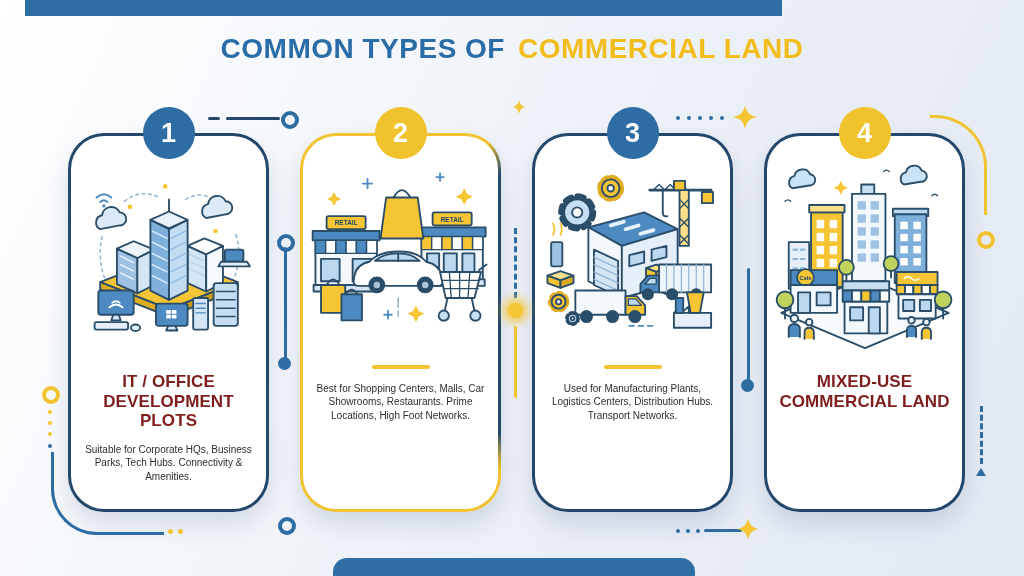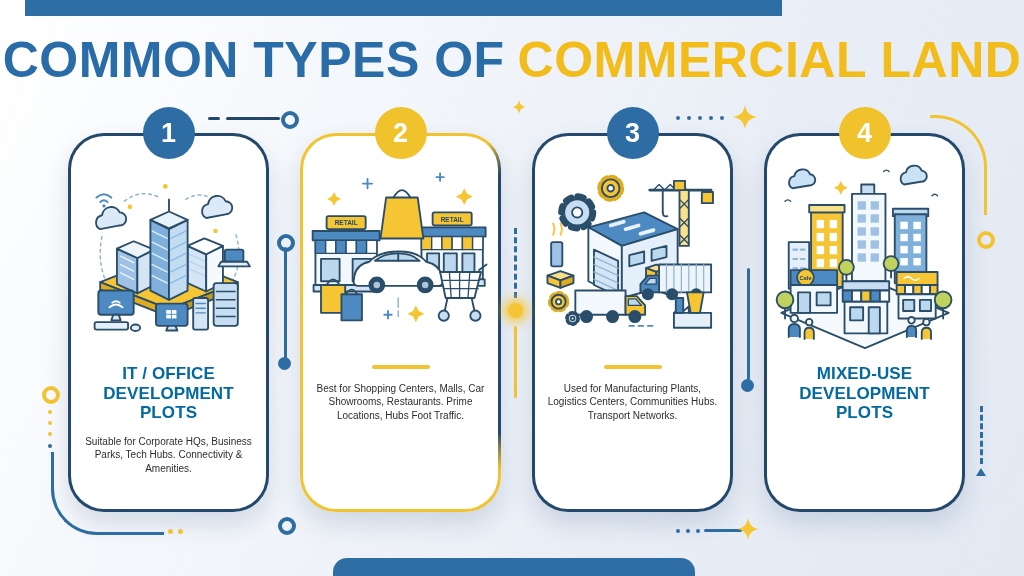--- a/index.html
+++ b/index.html
@@ -2,36 +2,36 @@
 <html><head>
 <meta charset="utf-8">
 <style>
   html,body{margin:0;padding:0;background:#dfe6f0;}
   .stage{position:relative;width:1024px;height:576px;overflow:hidden;
     background:linear-gradient(115deg,#ffffff 0%,#f4f7fb 30%,#e9eef6 65%,#e2e9f3 100%);
     font-family:"Liberation Sans",sans-serif;}
   .top-bar{position:absolute;left:25px;top:0;width:757px;height:16px;background:#2E6EA5;}
   .bottom-bar{position:absolute;left:333px;bottom:0;width:362px;height:18px;background:#2E6EA5;border-radius:14px 14px 0 0;}
   .title{position:absolute;top:34px;left:0;width:100%;text-align:center;margin:0;
-    font-size:50px;font-weight:800;letter-spacing:.5px;line-height:1.05;white-space:nowrap;}
+    font-size:28px;font-weight:800;letter-spacing:.5px;line-height:1.05;white-space:nowrap;}
   .t-blue{color:#2A6CA8;}
   .t-yellow{color:#F2BC1B;margin-left:13px;}
 
   .cards{position:absolute;left:68px;top:133px;display:flex;gap:31px;}
   .card-wrap{position:relative;width:201px;height:379px;border-radius:36px;padding:3px;box-sizing:border-box;
     background:#24486B;box-shadow:0 12px 24px rgba(44,77,120,.16);}
   .cw-2{background:conic-gradient(from 0deg,#F2C330 0deg 26deg,#24486B 34deg 138deg,#F2C330 146deg 360deg);}
   .card{width:100%;height:100%;box-sizing:border-box;background:#fff;border-radius:33px;
     display:flex;flex-direction:column;align-items:center;padding:6px 9px 12px;}
   .badge{position:absolute;top:-26px;left:50%;transform:translateX(-50%);width:52px;height:52px;border-radius:50%;
     display:flex;align-items:center;justify-content:center;font-size:27px;font-weight:800;color:#fff;z-index:3;}
   .b-blue{background:#2D6DA3;}
   .b-yellow{background:#F0C22C;}
   .illus{height:204px;margin-top:10px;display:flex;align-items:flex-end;justify-content:center;}
-  .card-title{margin-top:8px;font-size:17px;font-weight:800;color:#0369a1;text-align:center;line-height:1.16;letter-spacing:.1px;}
+  .card-title{margin-top:16px;font-size:17px;font-weight:800;color:#7f1d1d;text-align:center;line-height:1.16;letter-spacing:.1px;}
   .divider{width:58px;height:4px;border-radius:2px;background:#F2C330;margin:9px auto 1px;}
   .card-desc{margin:12px 0 0;font-size:10px;color:#2d2d30;text-align:center;line-height:1.33;}
 
   .deco{position:absolute;}
   .ring{border:4px solid #2D6DA3;border-radius:50%;width:10px;height:10px;background:transparent;}
   .ring-y{border-color:#F2C330;}
   .dot{background:#2D6DA3;border-radius:50%;}
   .dot-y{background:#F2C330;border-radius:50%;}
   .hline{background:#2D6DA3;border-radius:2px;}
   .hline-dk{background:#24486B;border-radius:2px;}
@@ -213,21 +213,21 @@
                 <circle cx="146" cy="167" r="5.5" fill="#C7DEF2"></circle>
                 <circle cx="180" cy="167" r="5.5" fill="#C7DEF2"></circle>
               </g>
               <path d="M97 148 v10 M97 162 v6" stroke="#8FB4D6" stroke-width="1.6"></path>
               <path d="M86 162 v8 M82 166 h8" stroke="#4E8AC2"></path>
               <path d="M116 156 l3 6 6 3 -6 3 -3 6 -3 -6 -6 -3 6 -3z" fill="#F5C533" stroke="none"></path>
             </g>
           </svg>
         </div>
         <div class="divider"></div>
-        <p class="card-desc">Best for Shopping Centers, Malls, Car Showrooms, Restaurants. Prime Locations, Hubs Foot Traffic.</p>
+        <p class="card-desc">Best for Shopping Centers, Malls, Car Showrooms, Restaurants. Prime Locations, High Foot Networks.</p>
       </div>
     </div>
 
     <div class="card-wrap">
       <div class="badge b-blue">
           <span>3</span>
         </div>
       <div class="card">
         <div class="illus">
           <svg width="186" height="196" viewBox="0 0 200 210">
@@ -306,21 +306,21 @@
                 <rect x="144" y="164" width="40" height="16" fill="#E4EFF9"></rect>
                 <path d="M144 164 l8 -7 v7 l8 -7 v7 l8 -7 v7" fill="none"></path>
                 <polygon points="158,142 176,142 172,164 162,164" fill="#F5C533"></polygon>
                 <rect x="146" y="148" width="8" height="16" fill="#4E8AC2"></rect>
               </g>
               <path d="M96 178 h5 M106 178 h5 M116 178 h5" stroke="#4E8AC2" stroke-width="2"></path>
             </g>
           </svg>
         </div>
         <div class="divider"></div>
-        <p class="card-desc">Used for Manufacturing Plants, Logistics Centers, Communities Hubs. Transport Networks.</p>
+        <p class="card-desc">Used for Manufacturing Plants, Logistics Centers, Distribution Hubs. Transport Networks.</p>
       </div>
     </div>
 
     <div class="card-wrap">
       <div class="badge b-yellow">
           <span>4</span>
         </div>
       <div class="card">
         <div class="illus">
           <svg width="186" height="196" viewBox="0 0 200 210">
@@ -425,21 +425,21 @@
                 <circle cx="40" cy="174" r="3.5" fill="#F3F8FC"></circle>
                   <path d="M35 192 v-7 q0 -5 5 -5 q5 0 5 5 v7" fill="#F5C533"></path>
                 <circle cx="150" cy="172" r="3.5" fill="#F3F8FC"></circle>
                   <path d="M145 190 v-7 q0 -5 5 -5 q5 0 5 5 v7" fill="#4E8AC2"></path>
                 <circle cx="166" cy="174" r="3.5" fill="#F3F8FC"></circle>
                   <path d="M161 192 v-7 q0 -5 5 -5 q5 0 5 5 v7" fill="#F5C533"></path>
               </g>
             </g>
           </svg>
         </div>
-        <div class="card-title">MIXED-USE DEVELOPMENT PLOTS</div>
+        <div class="card-title">MIXED-USE COMMERCIAL LAND</div>
       </div>
     </div>
 
   </div>
 
   <div class="deco hline-dk" style="left:208px;top:117px;width:12px;height:3px;"></div>
   <div class="deco hline-dk" style="left:226px;top:117px;width:54px;height:3px;"></div>
   <div class="deco ring" style="left:281px;top:111px;"></div>
 
   <div class="deco ring" style="left:277px;top:234px;"></div>

